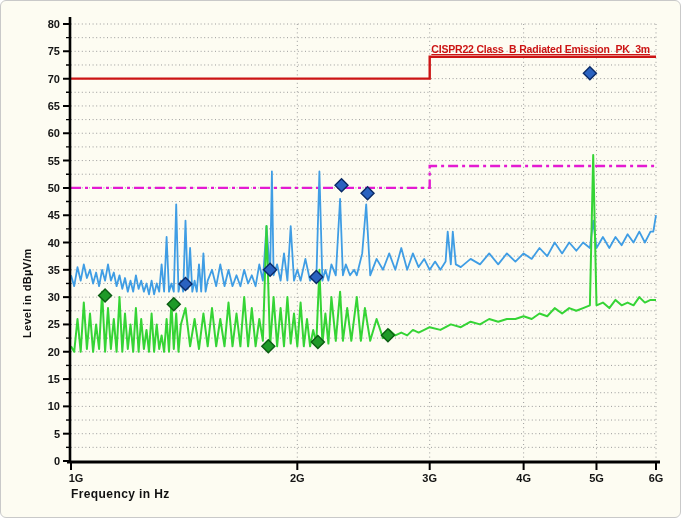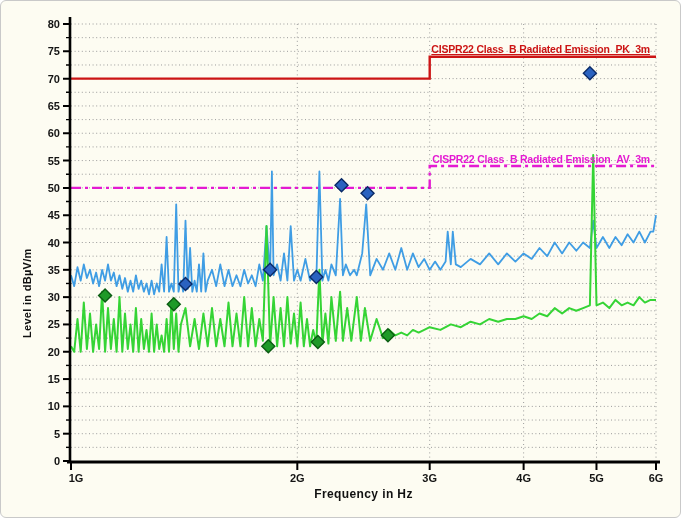--- a/index.html
+++ b/index.html
@@ -4,21 +4,21 @@
 <style>
   html,body{margin:0;padding:0;background:#ffffff;}
   body{width:681px;height:518px;position:relative;font-family:"Liberation Sans",sans-serif;}
   .frame{position:absolute;left:0;top:0;width:679px;height:516px;border:1px solid #c9c9c9;
          border-radius:6px;background:#fdfcf2;overflow:hidden;}
   svg{position:absolute;left:0;top:0;}
   svg text{font-family:"Liberation Sans",sans-serif;font-weight:bold;fill:#141414;}
   .overlay{position:absolute;font-weight:bold;white-space:nowrap;}
   .y-title{left:20px;top:337px;transform:rotate(-90deg);transform-origin:0 0;
            font-size:11px;color:#111;letter-spacing:.3px;}
-  .x-title{left:70px;top:486px;width:585px;text-align:center;font-size:12px;color:#111;
+  .x-title{left:70px;top:486px;width:585px;text-align:left;font-size:12px;color:#111;
            letter-spacing:.4px;}
   .limit-label{right:30px;text-align:right;font-size:10.5px;letter-spacing:-0.2px;}
   .pk-label{top:42px;text-decoration:underline;}
   .av-label{top:152px;}
 </style>
 </head>
 <body>
 
 <div class="frame" style="background: rgb(253, 252, 242); border-color: rgb(201, 201, 201);">
   <svg id="plot" width="681" height="518">
@@ -135,14 +135,13 @@
       <line x1="522.6177844644137" x2="522.6177844644137" y1="461" y2="469" stroke="#000" stroke-width="2"></line>
       <text x="522.6177844644137" y="481" text-anchor="middle" font-size="11">4G</text>
       <line x1="595.4729749967975" x2="595.4729749967975" y1="461" y2="469" stroke="#000" stroke-width="2"></line>
       <text x="595.4729749967975" y="481" text-anchor="middle" font-size="11">5G</text>
       <line x1="655" x2="655" y1="461" y2="469" stroke="#000" stroke-width="2"></line>
       <text x="655" y="481" text-anchor="middle" font-size="11">6G</text>
     </svg>
   <div class="overlay y-title">Level in dBµV/m</div>
   <div class="overlay x-title">Frequency in Hz</div>
   <div class="overlay limit-label pk-label" style="color: rgb(204, 20, 20);">CISPR22 Class_B Radiated Emission_PK_3m</div>
-  <div class="overlay limit-label av-label" style="color: rgb(228, 26, 210);">CISPR22 Class_B Radiated Emission_AV_3m</div>
 </div>
 
 </body></html>

